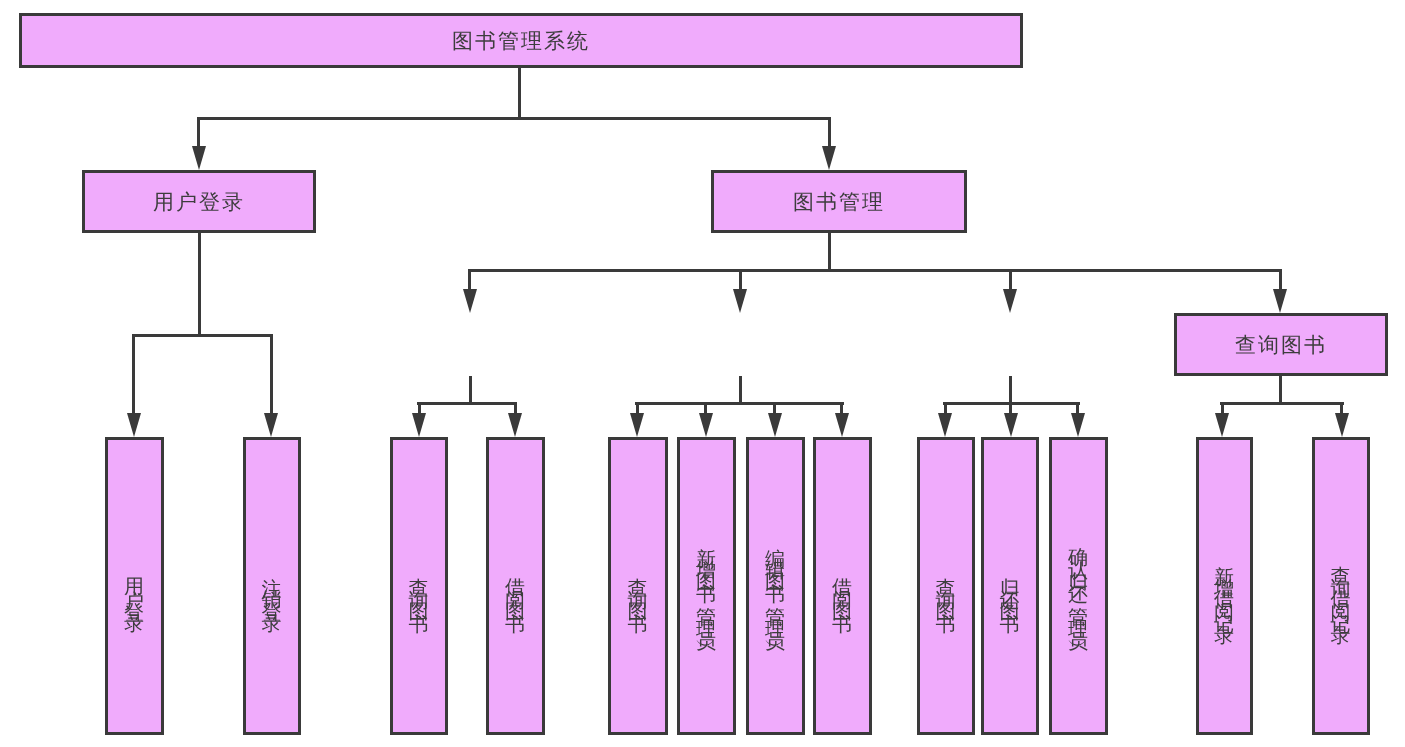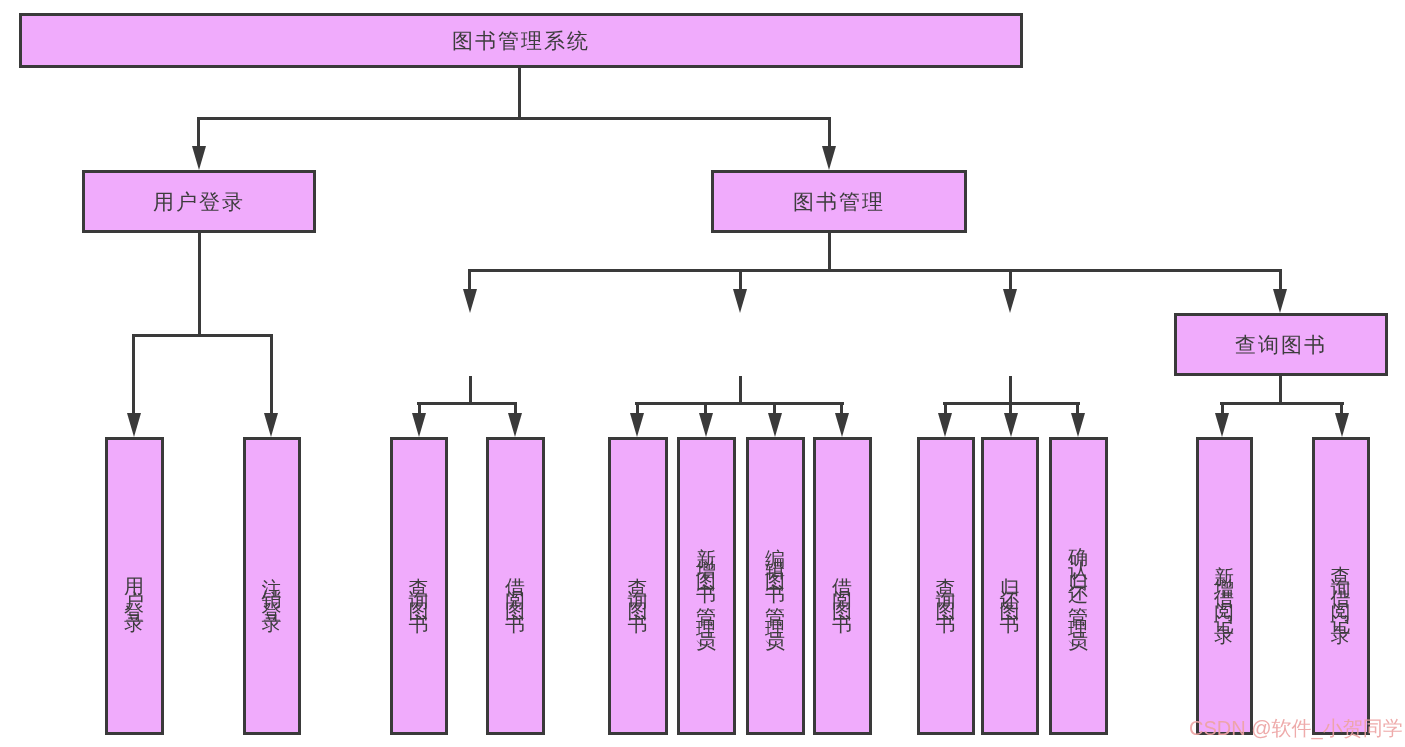--- a/index.html
+++ b/index.html
@@ -144,15 +144,14 @@
     <span>确认归还（管理员）</span>
   </div>
 
   <div class="box v" style="left:1196px;top:437px;width:57px;height:298px;">
     <span>新增借阅记录</span>
   </div>
   <div class="box v" style="left:1312px;top:437px;width:58px;height:298px;">
     <span>查询借阅记录</span>
   </div>
 
-  <div class="watermark">CSDN @软件_小贺同学</div>
 
 </div>
 
 </body></html>

